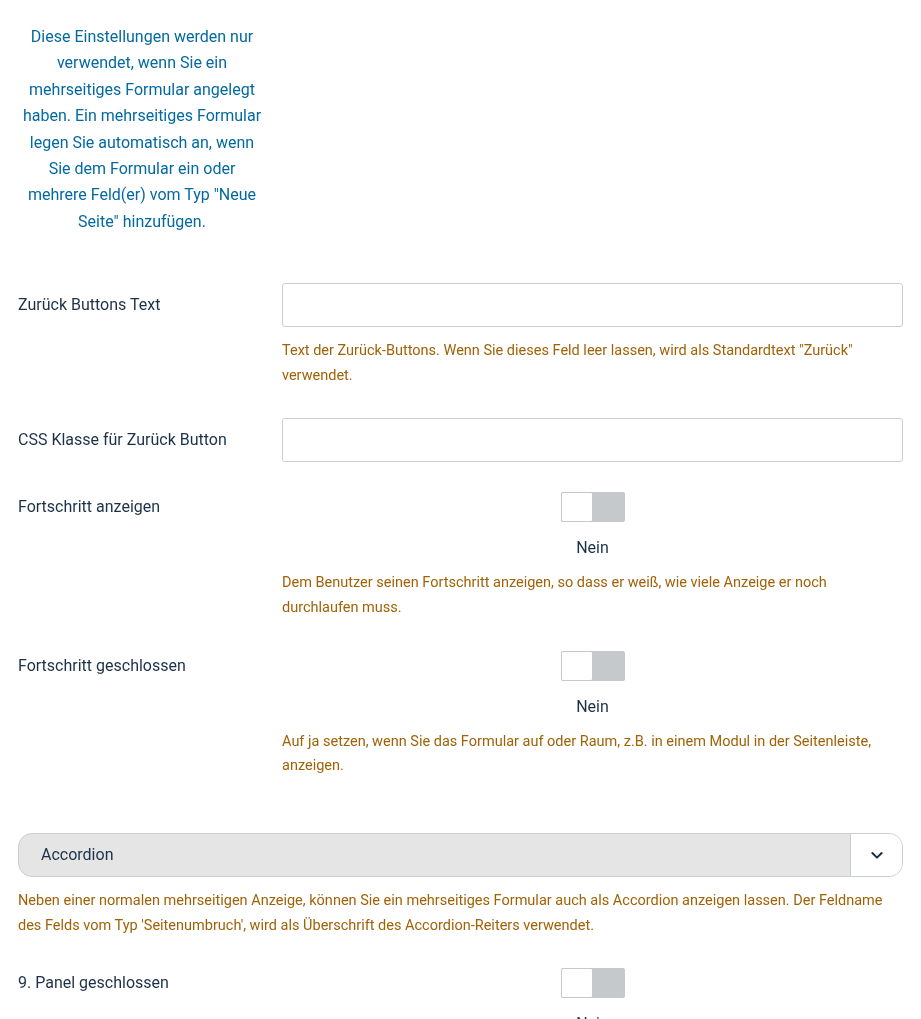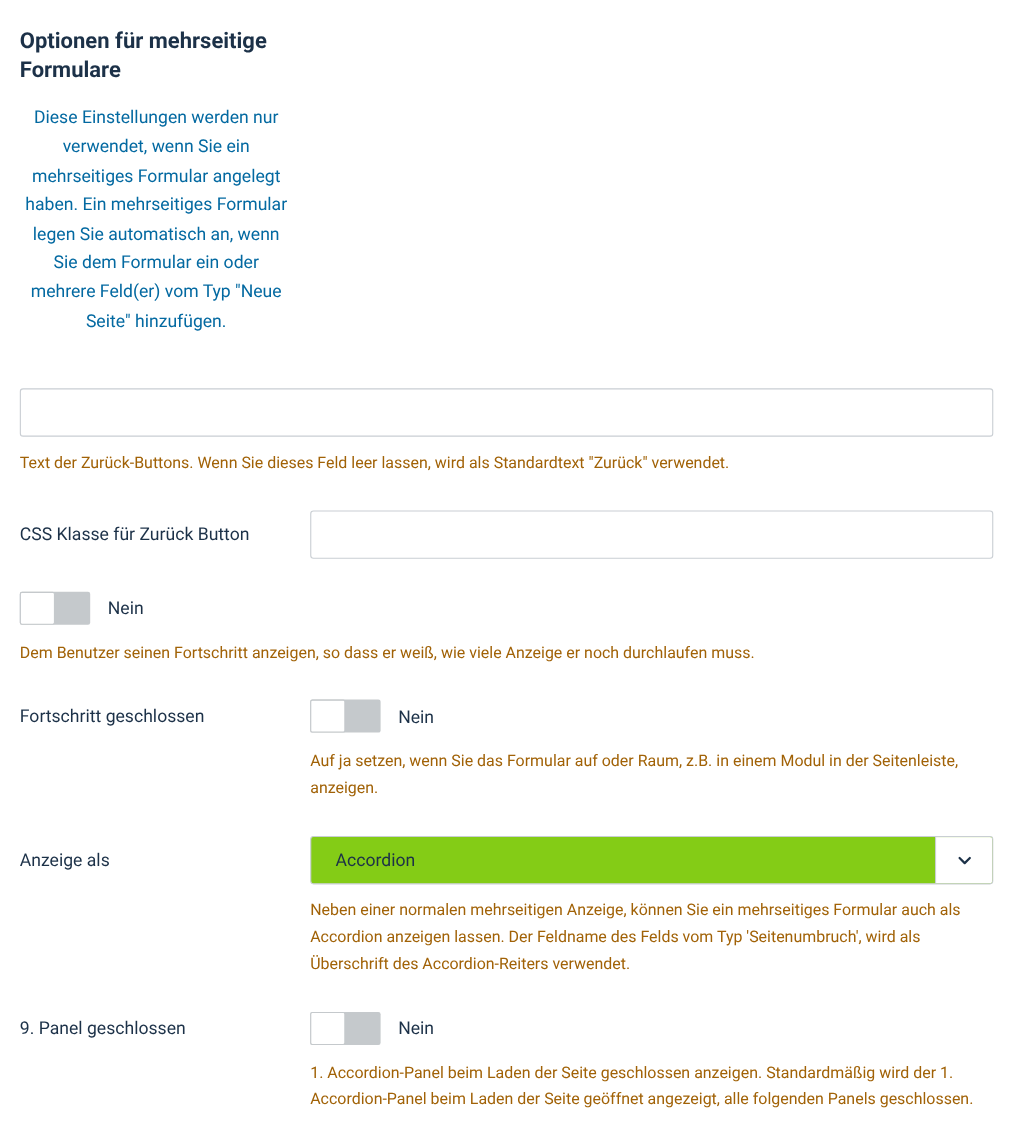--- a/index.html
+++ b/index.html
@@ -64,20 +64,21 @@
     .help-text {
       font-size: 14.5px;
       color: #a16207;
       line-height: 1.7;
       margin-top: 12px;
     }
     .toggle-row {
       display: flex;
       align-items: center;
       gap: 16px;
+      flex-direction: column;
     }
     .toggle {
       position: relative;
       width: 64px;
       height: 30px;
       background: #c5c9cc;
       border-radius: 2px;
       cursor: pointer;
     }
     .toggle-knob {
@@ -92,25 +93,26 @@
     }
     .toggle-label {
       font-size: 16px;
       color: #1c3148;
     }
     .select-wrapper {
       position: relative;
       width: 100%;
       height: 44px;
       border: 1px solid #c9ced3;
-      border-radius: 3px;
-      background: #84cc16;
+      border-radius: 14px;
+      background: #e5e5e5;
       display: flex;
       align-items: center;
       overflow: hidden;
+      margin-top: 24px;
     }
     .select-value {
       flex: 1;
       padding: 0 22px;
       font-size: 16px;
       color: #1c3148;
     }
     .select-chevron-box {
       width: 52px;
       height: 100%;
@@ -138,41 +140,46 @@
     .form-row.select-type .form-label-cell {
       padding-top: 12px;
     }
   </style>
 </head>
 <body>
 
 <div class="form-container">
 
   <div class="header-section">
-    <h2 class="section-title">Optionen für mehrseitige Formulare</h2>
     <p class="section-description">Diese Einstellungen werden nur verwendet, wenn Sie ein mehrseitiges Formular angelegt haben. Ein mehrseitiges Formular legen Sie automatisch an, wenn Sie dem Formular ein oder mehrere Feld(er) vom Typ "Neue Seite" hinzufügen.</p>
   </div>
 
   <div class="form-row">
+    <div class="form-label-cell">
+      <label class="form-label">Zurück Buttons Text</label>
+    </div>
     <div class="form-control-cell">
       <input type="text" class="text-input" value="" style="">
       <p class="help-text">Text der Zurück-Buttons. Wenn Sie dieses Feld leer lassen, wird als Standardtext "Zurück" verwendet.</p>
     </div>
   </div>
 
   <div class="form-row">
     <div class="form-label-cell">
       <label class="form-label">CSS Klasse für Zurück Button</label>
     </div>
     <div class="form-control-cell">
       <input type="text" class="text-input" value="" style="">
     </div>
   </div>
 
   <div class="form-row toggle-type">
+    <div class="form-label-cell">
+      <label class="form-label">Fortschritt anzeigen</label>
+    </div>
     <div class="form-control-cell">
       <div class="toggle-row">
         <div class="toggle">
           <div class="toggle-knob"></div>
         </div>
         <span class="toggle-label">Nein</span>
       </div>
       <p class="help-text">Dem Benutzer seinen Fortschritt anzeigen, so dass er weiß, wie viele Anzeige er noch durchlaufen muss.</p>
     </div>
   </div>
@@ -186,23 +193,20 @@
         <div class="toggle">
           <div class="toggle-knob"></div>
         </div>
         <span class="toggle-label">Nein</span>
       </div>
       <p class="help-text">Auf ja setzen, wenn Sie das Formular auf oder Raum, z.B. in einem Modul in der Seitenleiste, anzeigen.</p>
     </div>
   </div>
 
   <div class="form-row select-type">
-    <div class="form-label-cell">
-      <label class="form-label">Anzeige als</label>
-    </div>
     <div class="form-control-cell">
       <div class="select-wrapper">
         <div class="select-value">Accordion</div>
         <div class="select-chevron-box">
           <span class="chevron-down">
             <svg viewBox="0 0 24 24" fill="none" stroke-width="3" stroke-linecap="round" stroke-linejoin="round">
                 <polyline points="5 9 12 16 19 9"></polyline>
               </svg>
           </span>
         </div>

